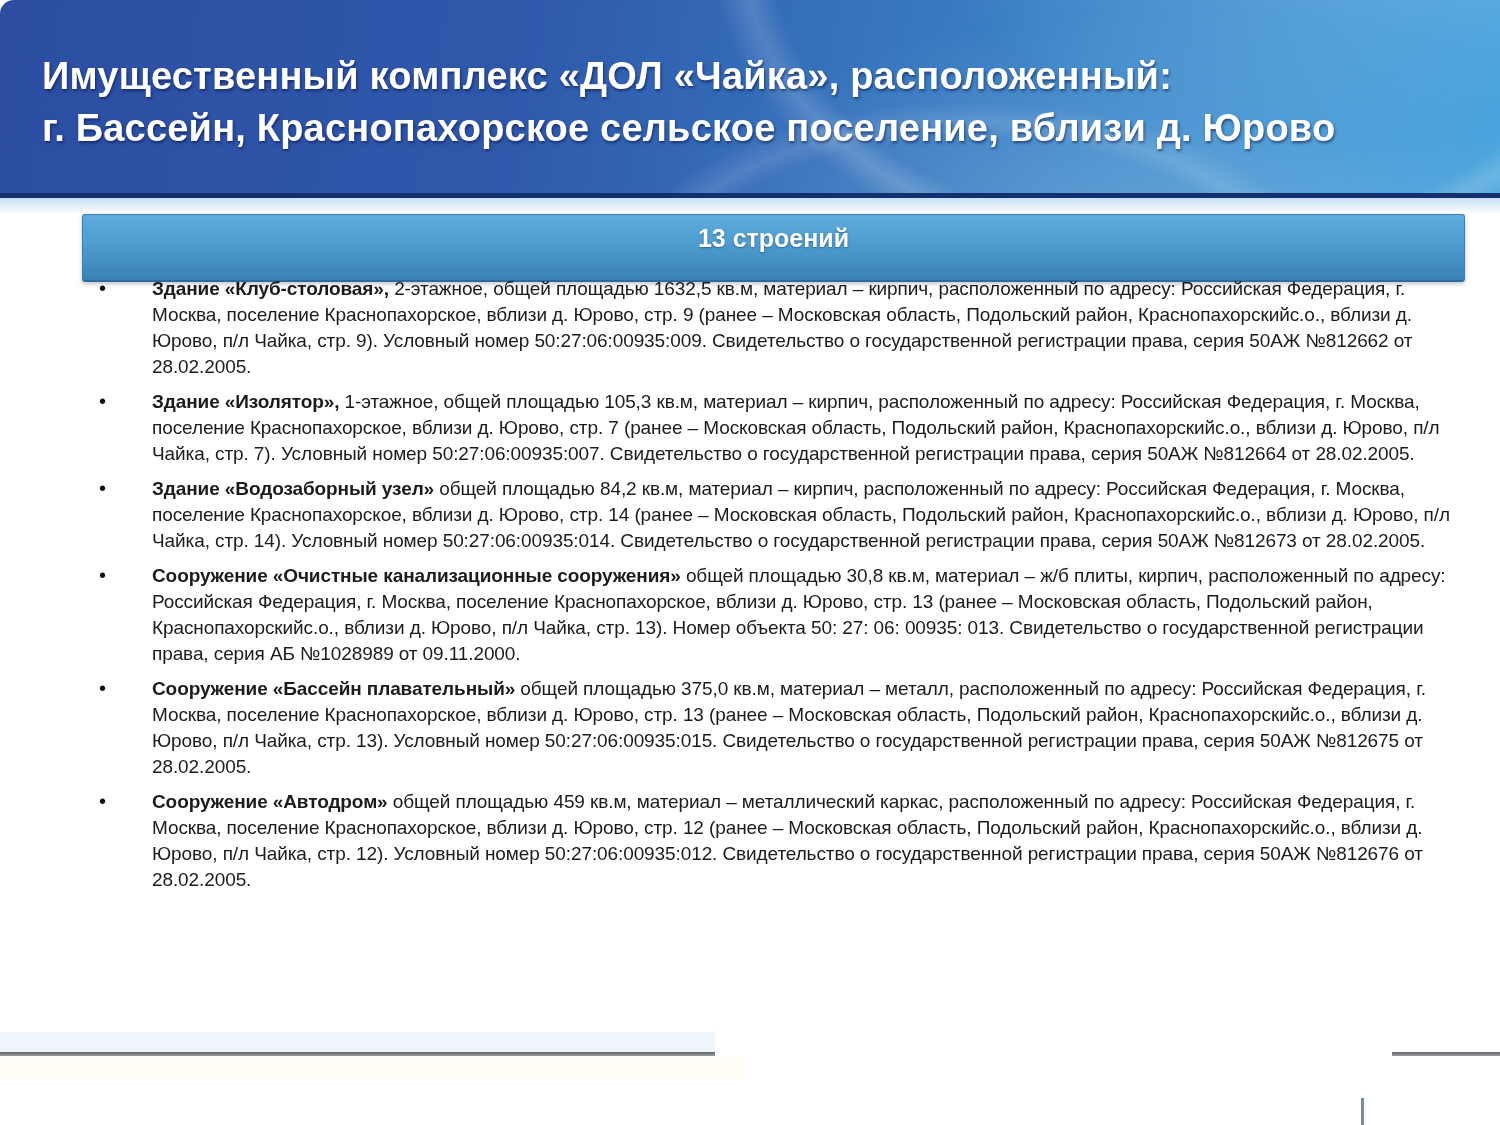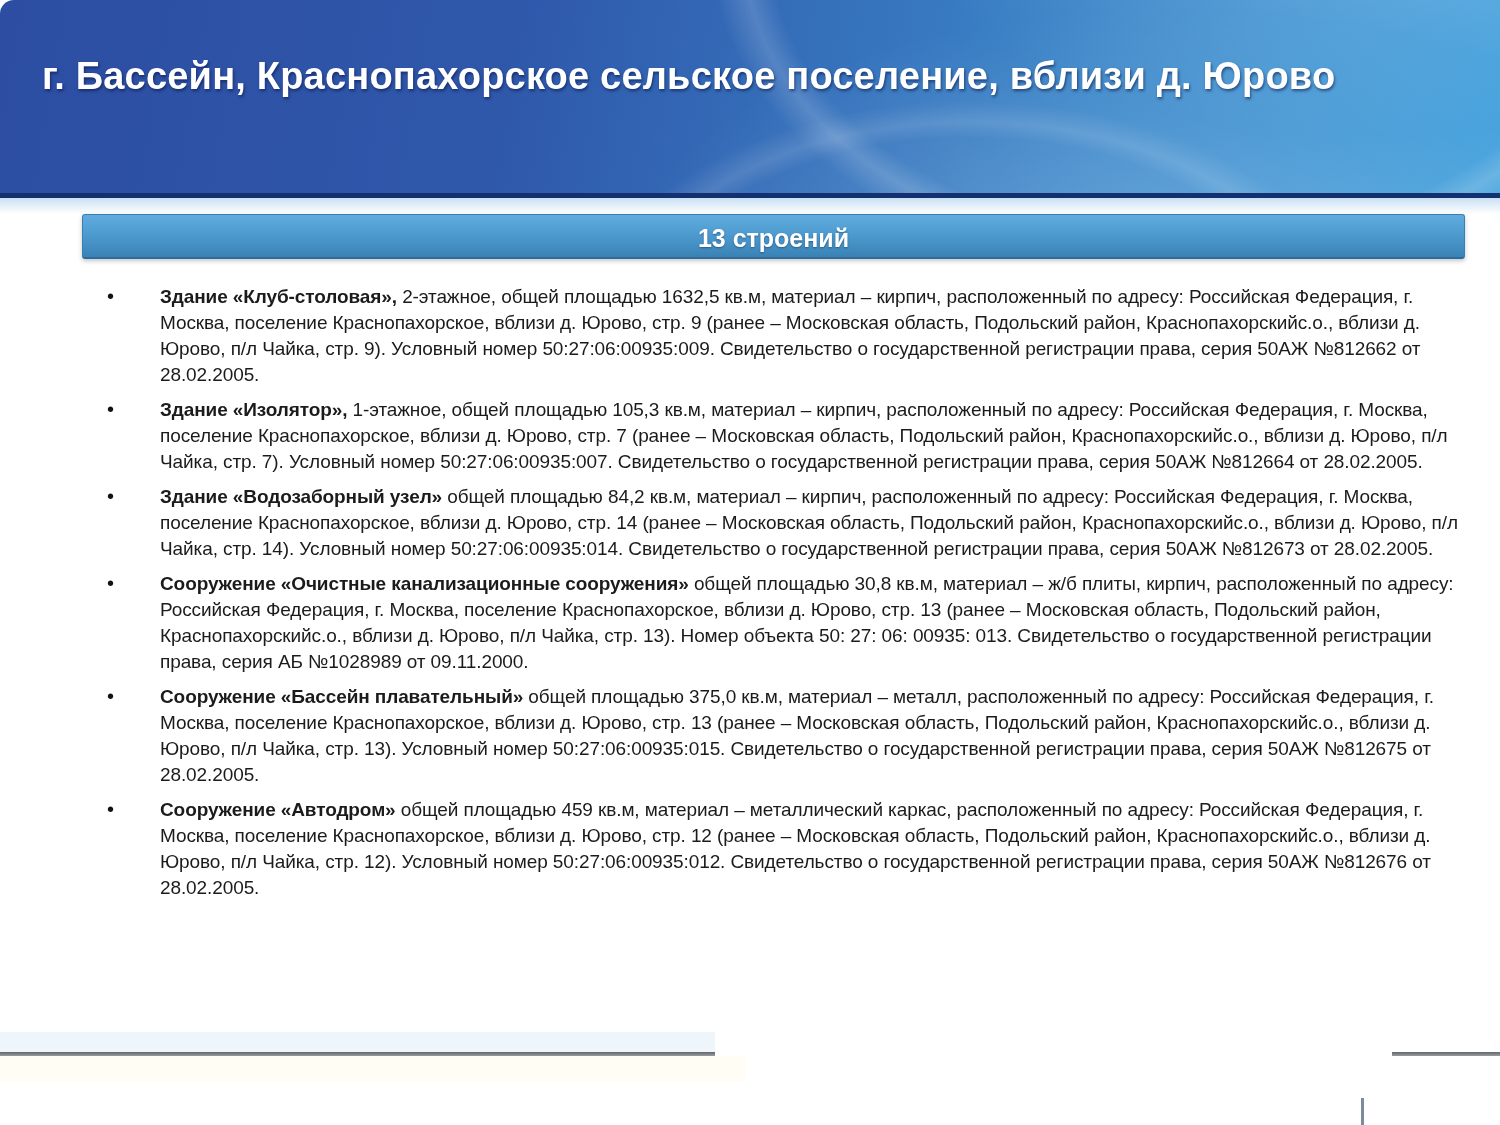--- a/index.html
+++ b/index.html
@@ -50,40 +50,40 @@
   }
   .header-fade {
     position: absolute; top: 198px; left: 0;
     width: 1500px; height: 16px;
     background: linear-gradient(#c9e0f3, #ffffff);
   }
 
   
   .banner {
     position: absolute; left: 82px; top: 214px;
-    width: 1383px; height: 45px;
+    width: 1383px; height: 68px;
     box-sizing: border-box;
     border: 1px solid var(--banner-border, #397fb2);
     border-bottom: 2px solid #2d6b9d;
     border-radius: 3px;
     background: linear-gradient(var(--banner-top, #60acde) 0%, #4e9bd0 45%, var(--banner-bottom, #3a82b6) 100%);
     box-shadow: 0 2px 4px rgba(80, 90, 100, 0.35);
     color: #ffffff;
     font-weight: bold;
     font-size: 25px;
     line-height: 47px;
     text-align: center;
     text-shadow: 0 1px 2px rgba(0, 20, 50, 0.4);
   }
 
   
   ul.buildings {
     position: absolute; left: 95px; top: 272px;
     width: 1355px;
-    margin: 12px; padding: 0;
+    margin: 4px; padding: 0;
     list-style: none;
     color: var(--text, #1b1b1b);
     font-size: 19px;
     line-height: 26px;
     letter-spacing: -0.1px;
   }
   ul.buildings li {
     position: relative;
     padding-left: 53px;
     margin-bottom: 9px;
@@ -123,20 +123,21 @@
     background: var(--vline, #7b8b99);
   }
 </style>
 </head>
 <body>
 
 <div class="slide">
 
   <div class="header">
     <div class="title">
+      <div>Имущественный комплекс «ДОЛ «Чайка», расположенный:</div>
       <div>г. Бассейн, Краснопахорское сельское поселение, вблизи д. Юрово</div>
     </div>
   </div>
   <div class="header-navy-line"></div>
   <div class="header-fade"></div>
 
   <div class="banner">13 строений</div>
 
   <ul class="buildings">
       <li><span class="bname">Здание «Клуб-столовая»,</span><span> 2-этажное, общей площадью 1632,5 кв.м, материал – кирпич, расположенный по адресу: Российская Федерация, г. Москва, поселение Краснопахорское, вблизи д. Юрово, стр. 9 (ранее – Московская область, Подольский район, Краснопахорскийс.о., вблизи д. Юрово, п/л Чайка, стр. 9). Условный номер 50:27:06:00935:009.  Свидетельство о государственной регистрации права, серия 50АЖ №812662 от 28.02.2005.</span></li>

